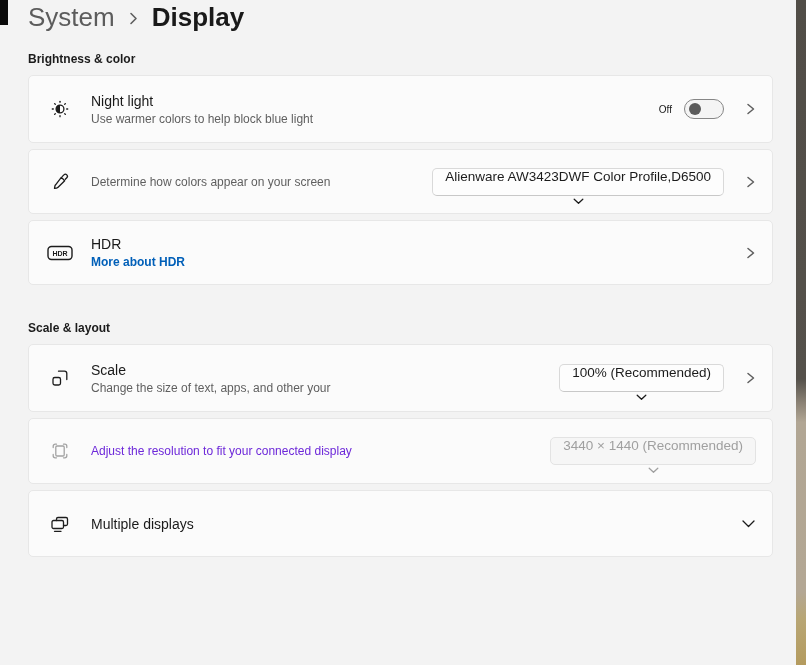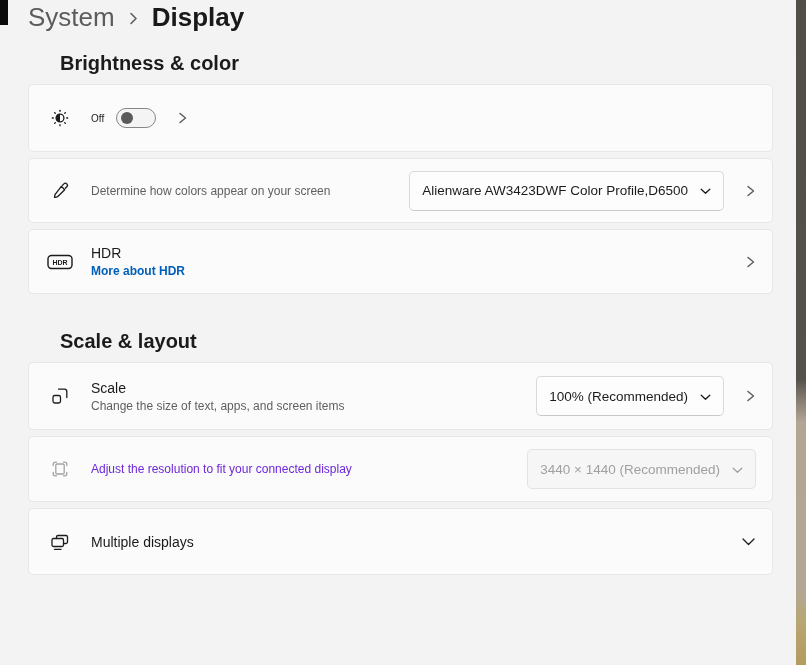--- a/index.html
+++ b/index.html
@@ -14,42 +14,42 @@
     background: linear-gradient(180deg,#514d47 0%, #55514b 57%, #8a8174 60.5%, #b1a694 63.5%, #b3a794 89%, #b8a675 93%, #b49b5e 100%);
   }
   .content { position: absolute; left: 28px; top: 4px; width: 745px; }
 
   
   .breadcrumb { display: flex; align-items: center; height: 32px; margin-top: -3px; }
   .crumb-parent { font-size: 26px; color: #5c5c5c; font-weight: 400; }
   .crumb-sep { margin: 2px 14px 0 14px; display: flex; align-items: center; }
   .crumb-current { font-size: 26px; color: #191919; font-weight: 700; }
 
-  .section-header { font-size: 20px; font-weight: 700; color: #1b1b1b; margin-left: 32px; }
+  .section-header { font-size: 12px; font-weight: 700; color: #1b1b1b; }
   .section-header.first { margin-top: 19px; margin-bottom: 9px; }
   .section-header.second { margin-top: 36px; margin-bottom: 9px; }
 
   
   .card {
     display: flex; align-items: center;
     background: #fbfbfb; border: 1px solid #e7e7e7; border-radius: 5px;
     padding: 0 16px 0 18px; margin-bottom: 6px;
   }
   .h68 { height: 68px; } .h65 { height: 65px; } .h66 { height: 66px; } .h67 { height: 67px; }
   .row-icon { width: 26px; display: flex; justify-content: center; align-items: center; margin-right: 18px; color: #1c1c1c; flex: none; }
   .row-text { flex: 1; display: flex; flex-direction: column; gap: 3px; min-width: 0; }
   .row-title { font-size: 14px; color: #1a1a1a; }
   .row-sub { font-size: 12px; color: #5f5f5f; }
   .row-link { font-size: 12px; color: #005FB8; font-weight: 700; cursor: pointer; }
   .row-controls { display: flex; align-items: center; gap: 20px; flex: none; }
 
   .dropdown {
-    display: flex; align-items: center; gap: 12px; height: 40px; padding: 0 12px;
+    display: flex; align-items: center; gap: 12px; height: 28px; padding: 0 12px;
     background: #fdfdfd; border: 1px solid #d9d9d9; border-bottom-color: #c8c8c8;
-    border-radius: 5px; font-size: 13.5px; color: #1b1b1b; cursor: pointer; white-space: nowrap;
+    border-radius: 5px; font-size: 13.5px; color: #1b1b1b; cursor: pointer; white-space: nowrap; flex-direction: column;
   }
   .dropdown .caret { margin-top: 2px; }
 
   
   .toggle-group { display: flex; align-items: center; gap: 12px; }
   .toggle-label { font-size: 10px; color: #1a1a1a; }
   .toggle {
     position: relative; width: 40px; height: 20px; border: 1px solid #868686;
     border-radius: 11px; background: #f4f4f4; cursor: pointer; flex: none;
   }
@@ -95,20 +95,24 @@
             <line x1="10" y1="16.7" x2="10" y2="17.7"></line>
             <line x1="2.3" y1="10" x2="3.3" y2="10"></line>
             <line x1="16.7" y1="10" x2="17.7" y2="10"></line>
             <line x1="4.6" y1="4.6" x2="5.3" y2="5.3"></line>
             <line x1="14.7" y1="14.7" x2="15.4" y2="15.4"></line>
             <line x1="4.6" y1="15.4" x2="5.3" y2="14.7"></line>
             <line x1="14.7" y1="5.3" x2="15.4" y2="4.6"></line>
           </g>
         </svg>
       </span>
+      <div class="row-text">
+        <span class="row-title">Night light</span>
+        <span class="row-sub">Use warmer colors to help block blue light</span>
+      </div>
       <div class="row-controls">
         <div class="toggle-group">
           <span class="toggle-label">Off</span>
           <div class="toggle">
             <div class="toggle-knob"></div>
           </div>
         </div>
         <span class="chev">
           <svg width="12" height="14" viewBox="0 0 12 14" fill="none" stroke="#5e5e5e" stroke-width="1.5" stroke-linecap="round" stroke-linejoin="round">
               <path d="M4 2.5 L9.5 7 L4 11.5"></path>
@@ -168,21 +172,21 @@
 
     <div class="card h68">
       <span class="row-icon">
         <svg width="20" height="20" viewBox="0 0 20 20" fill="none" stroke="currentColor" stroke-width="1.3" stroke-linecap="round" stroke-linejoin="round">
           <rect x="3" y="9.5" width="7.5" height="7.5" rx="1.8"></rect>
           <path d="M8.5 3.2 h6 a2.3 2.3 0 0 1 2.3 2.3 v6"></path>
         </svg>
       </span>
       <div class="row-text">
         <span class="row-title">Scale</span>
-        <span class="row-sub">Change the size of text, apps, and screen items</span>
+        <span class="row-sub">Change the size of text, apps, and other your</span>
       </div>
       <div class="row-controls">
         <div class="dropdown">
           <span>100% (Recommended)</span>
           <span class="caret">
             <svg width="11" height="7" viewBox="0 0 11 7" fill="none" stroke="currentColor" stroke-width="1.3" stroke-linecap="round" stroke-linejoin="round">
                 <path d="M1.2 1.2 L5.5 5.2 L9.8 1.2"></path>
               </svg>
           </span>
         </div>

